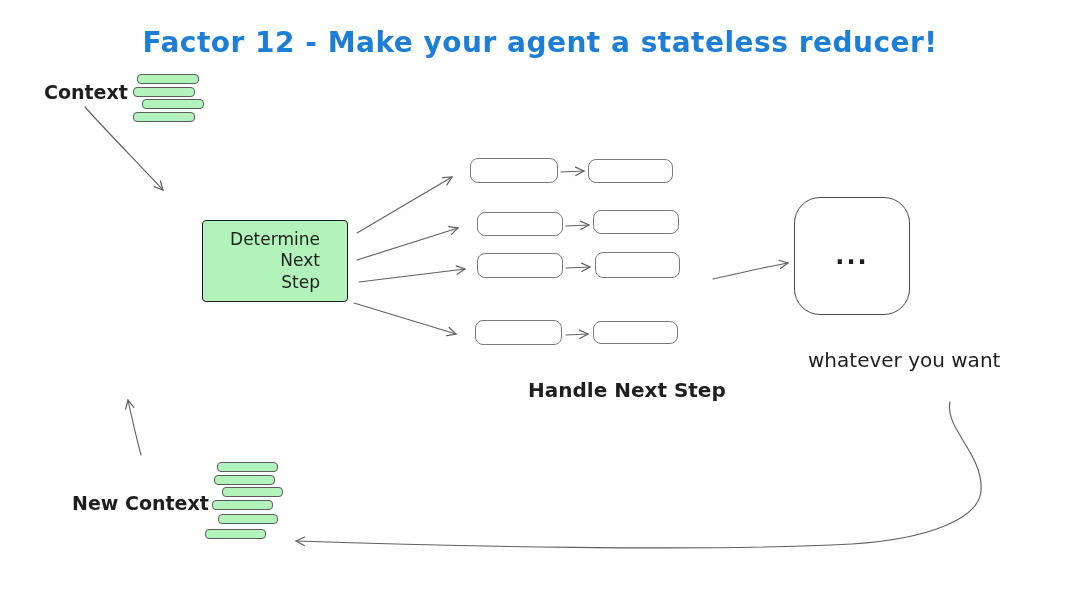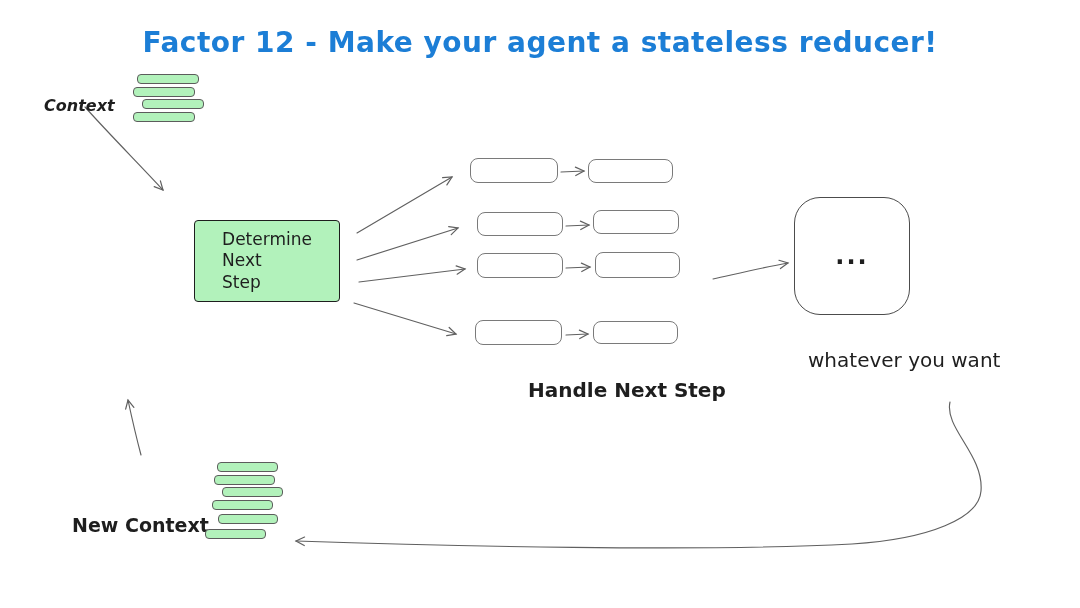--- a/index.html
+++ b/index.html
@@ -17,23 +17,23 @@
     position:relative;width:1080px;height:608px;background:#ffffff;
     font-family:"DejaVu Sans", sans-serif;color:var(--text-black);overflow:hidden;
   }
   .abs{position:absolute;}
   .title{
     left:0;right:0;top:26px;text-align:center;
     font-size:28px;font-weight:700;letter-spacing:.5px;color:var(--title-blue);
   }
   .hand-label{font-weight:600;color:var(--text-black);}
   .determine-box{
-    left:194px;top:220px;width:146px;height:82px;box-sizing:border-box;
+    left:202px;top:220px;width:146px;height:82px;box-sizing:border-box;
     background:var(--green-fill);border:1.6px solid var(--green-border);border-radius:4px;
-    display:flex;align-items:center;justify-content:center;text-align:left;
+    display:flex;align-items:center;justify-content:center;text-align:right;
     font-size:17px;font-weight:500;line-height:1.25;white-space:pre-line;
   }
   .step-box{
     position:absolute;box-sizing:border-box;background:#ffffff;
     border:1.2px solid var(--rect-border);border-radius:8px;
   }
   .big-box{
     left:794px;top:197px;width:116px;height:118px;box-sizing:border-box;
     background:#ffffff;border:1.3px solid var(--big-box-border);border-radius:26px;
     display:flex;align-items:center;justify-content:center;
@@ -66,21 +66,21 @@
     <path d="M 566 226 L 589 225" marker-end="url(#arrow)"></path>
     <path d="M 566 268 L 590 267" marker-end="url(#arrow)"></path>
     <path d="M 566 335 L 588 334" marker-end="url(#arrow)"></path>
     <path d="M 713 279 C 740 273, 765 267, 788 263" marker-end="url(#arrow)"></path>
     <path d="M 950 402 C 944 428, 984 455, 981 491 C 979 518, 930 539, 852 544 C 700 552, 445 546, 296 541" marker-end="url(#arrow)"></path>
     <path d="M 141 455 C 137 440, 131 414, 128 400" marker-end="url(#arrow)"></path>
   </svg>
 
   <div class="abs title">Factor 12 - Make your agent a stateless reducer!</div>
 
-  <div class="abs hand-label" style="left:44px;top:96px;font-size:16px;font-style:italic;">Context</div>
+  <div class="abs hand-label" style="left:44px;top:81px;font-size:19px;">Context</div>
   <div>
     <div class="bar" style="left:137px;top:74px;width:62px;"></div>
     <div class="bar" style="left:133px;top:87px;width:62px;"></div>
     <div class="bar" style="left:142px;top:99px;width:62px;"></div>
     <div class="bar" style="left:133px;top:112px;width:62px;"></div>
   </div>
 
   <div class="abs determine-box">Determine
 Next
 Step</div>
@@ -96,21 +96,21 @@
     <div class="step-box" style="left:593px;top:321px;width:85px;height:23px;"></div>
   </div>
 
   <div class="abs hand-label" style="left:528px;top:378px;font-size:20px;">Handle Next Step</div>
 
   <div class="abs big-box">
     <span>...</span>
   </div>
   <div class="abs hand-label" style="left:808px;top:348px;font-size:20px;font-weight:500;">whatever you want</div>
 
-  <div class="abs hand-label" style="left:72px;top:514px;font-size:19px;">New Context</div>
+  <div class="abs hand-label" style="left:72px;top:492px;font-size:19px;">New Context</div>
   <div>
     <div class="bar" style="left:217px;top:462px;width:61px;"></div>
     <div class="bar" style="left:214px;top:475px;width:61px;"></div>
     <div class="bar" style="left:222px;top:487px;width:61px;"></div>
     <div class="bar" style="left:212px;top:500px;width:61px;"></div>
     <div class="bar" style="left:218px;top:514px;width:60px;"></div>
     <div class="bar" style="left:205px;top:529px;width:61px;"></div>
   </div>
 
 </div>

